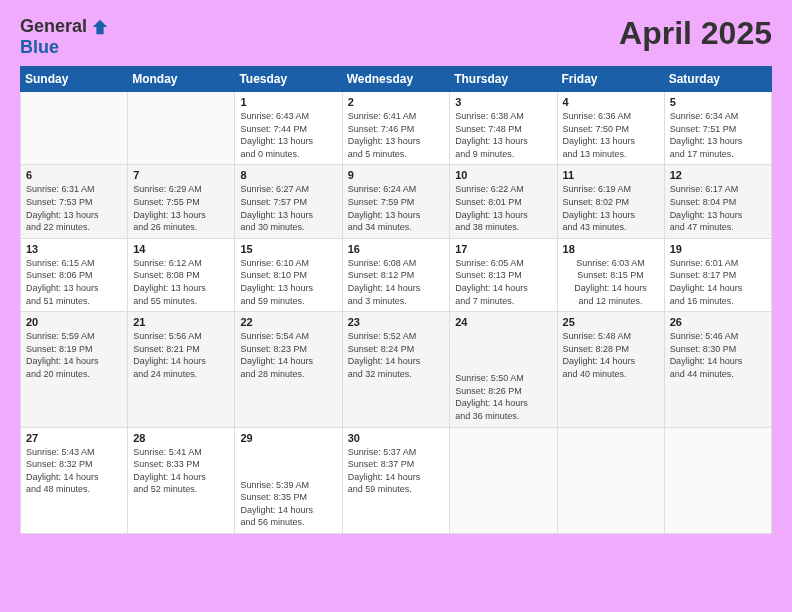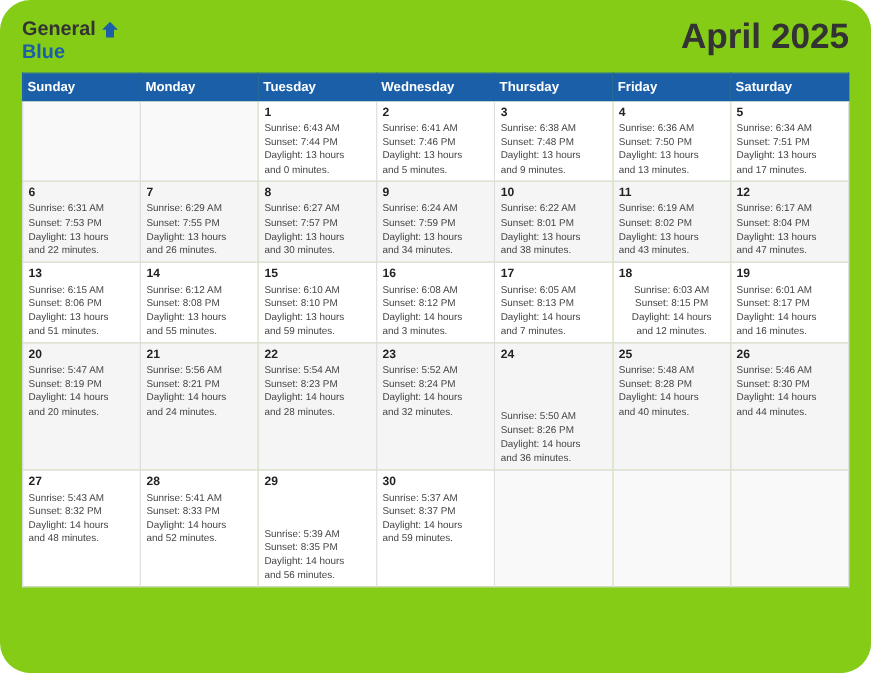--- a/index.html
+++ b/index.html
@@ -6,23 +6,22 @@
     body {
       font-family: Arial, sans-serif;
       background: #fff;
       width: 792px;
       height: 612px;
       overflow: hidden;
     }
     .page {
       width: 792px;
       height: 612px;
-      background: #84cc16;
+      background: #f0abfc;
       padding: 16px 20px 12px 20px;
-      border-radius: 28px;
     }
     .header {
       display: flex;
       justify-content: space-between;
       align-items: flex-start;
       margin-bottom: 8px;
     }
     .logo {
       display: flex;
       flex-direction: column;
@@ -273,21 +272,21 @@
             <span class="day-num">19</span>
             <div class="day-info" style="white-space: pre-line;">Sunrise: 6:01 AM
 Sunset: 8:17 PM
 Daylight: 14 hours
 and 16 minutes.</div>
           </td>
         </tr>
         <tr>
           <td>
             <span class="day-num">20</span>
-            <div class="day-info" style="white-space: pre-line;">Sunrise: 5:47 AM
+            <div class="day-info" style="white-space: pre-line;">Sunrise: 5:59 AM
 Sunset: 8:19 PM
 Daylight: 14 hours
 and 20 minutes.</div>
           </td>
           <td>
             <span class="day-num">21</span>
             <div class="day-info" style="white-space: pre-line;">Sunrise: 5:56 AM
 Sunset: 8:21 PM
 Daylight: 14 hours
 and 24 minutes.</div>

